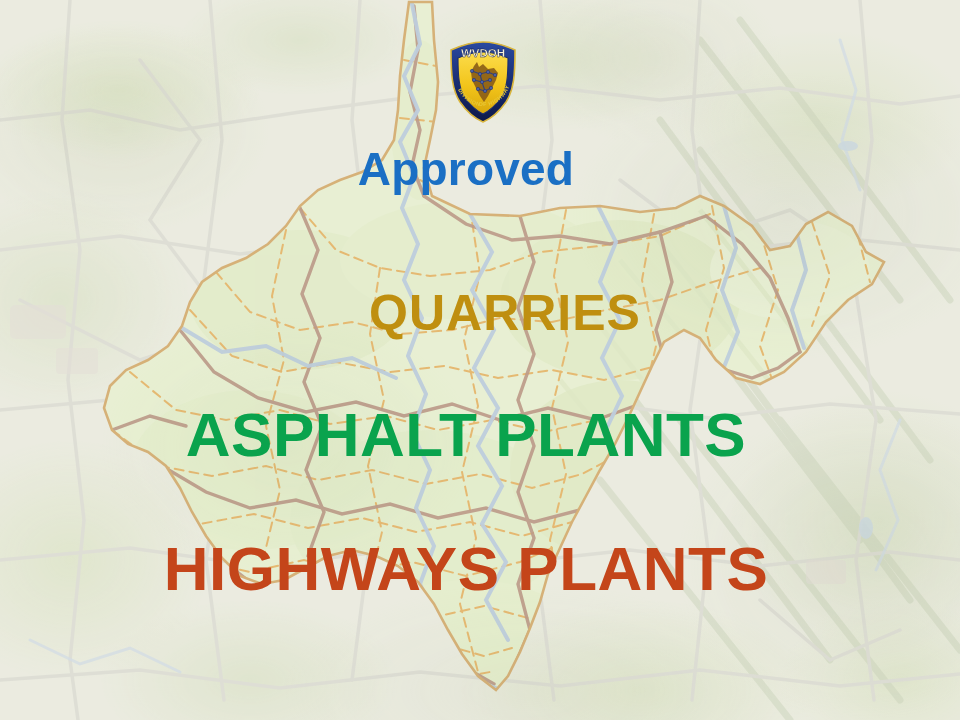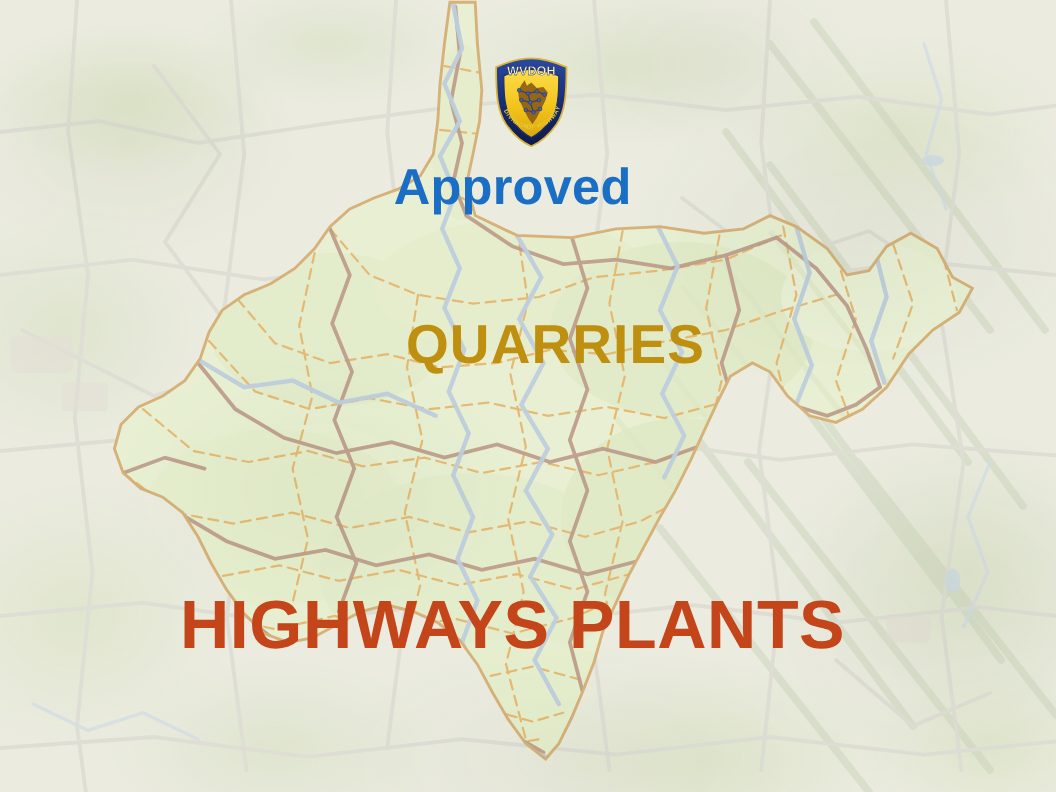--- a/index.html
+++ b/index.html
@@ -61,21 +61,21 @@
   
   #content {
     position: absolute;
     inset: 0;
     pointer-events: none;
   }
 
   #logo-wrap {
     position: absolute;
     left: 446px;
-    top: 51px;
+    top: 40px;
     width: 74px;
     height: 84px;
     pointer-events: auto;
   }
   #logo-wrap svg { display: block; }
 
   .title-line {
     position: absolute;
     left: 0;
     width: 932px;
@@ -394,17 +394,18 @@
           <textPath href="#arcpath" startOffset="58%">HIGHWAYS</textPath>
         </text>
       </svg>
     </div>
 
     <div class="title-line" id="line-approved">Approved</div>
 
 
     <div class="title-line" id="line-quarries">QUARRIES</div>
 
+    <div class="title-line" id="line-asphalt">ASPHALT PLANTS</div>
 
     <div class="title-line" id="line-concrete">HIGHWAYS PLANTS</div>
 
   </div>
 </div>
 
 </body></html>

